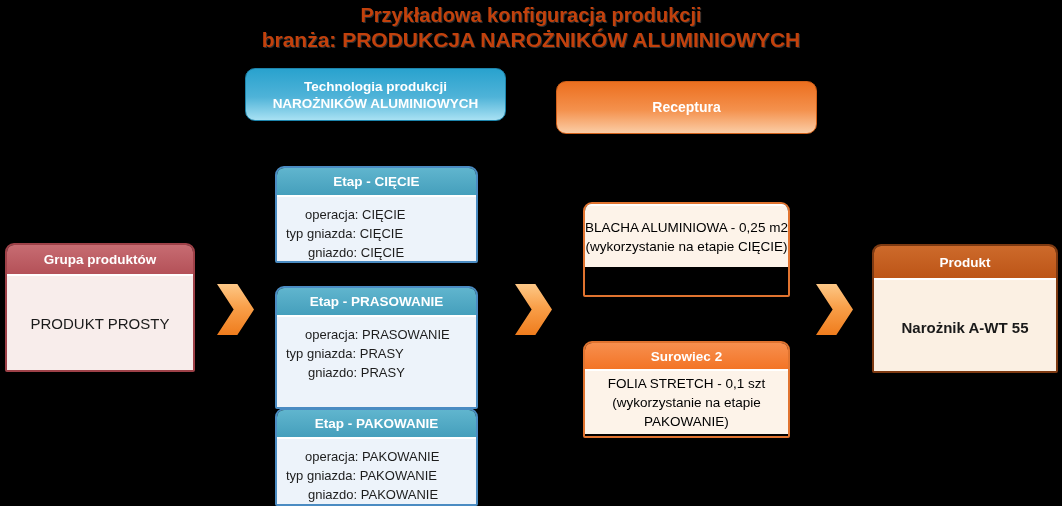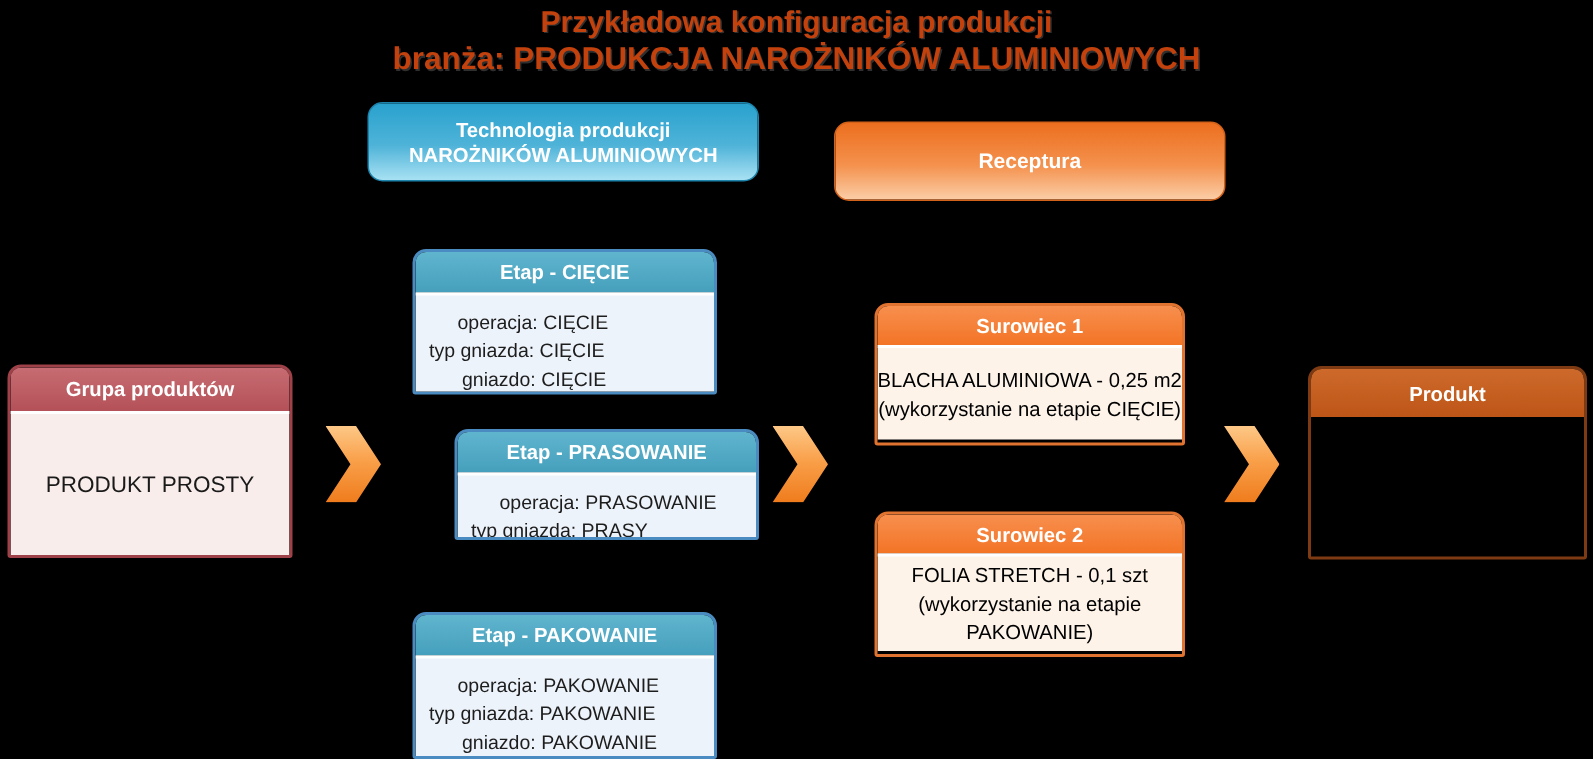--- a/index.html
+++ b/index.html
@@ -36,21 +36,21 @@
   .group-box .bod { height:94px; background:#f8edeb; border-top:2px solid #ffffff;
                     display:flex; align-items:center; justify-content:center;
                     font-size:15px; color:#1a1a1a; }
 
   
   .stage { left:275px; width:203px; border:2px solid #4a8bc2; }
   .stage .hdr { height:27px; background:linear-gradient(180deg,#60b5ce,#459fbc); }
   .stage .bod { background:#edf3fa; border-top:2px solid #ffffff; padding-top:8px;
                 font-size:13px; line-height:19px; color:#1d1d1d; height:100%; }
   .stage-1 { top:166px; height:97px; }
-  .stage-2 { top:286px; height:74px;margin-left:28px; }
+  .stage-2 { top:286px; height:123px; }
   .stage-3 { top:408px; height:98px; }
   .stage .line:nth-of-type(1) { padding-left:28px; }
   .stage .line:nth-of-type(2) { padding-left:9px; }
   .stage .line:nth-of-type(3) { padding-left:31px; }
 
   
   .material { left:583px; width:207px; border:2px solid #e0732f; }
   .material .hdr { height:26px; background:linear-gradient(180deg,#f78f4e,#f37426); }
   .material .bod { background:#fdf3e9; border-top:2px solid #ffffff;
                    display:flex; flex-direction:column; justify-content:center; align-items:center;
@@ -126,33 +126,35 @@
   <div class="box stage stage-3">
     <div class="hdr">Etap - PAKOWANIE</div>
     <div class="bod">
       <div class="line">operacja: PAKOWANIE</div>
       <div class="line">typ gniazda: PAKOWANIE</div>
       <div class="line">gniazdo: PAKOWANIE</div>
     </div>
   </div>
 
   <div class="box material material-1">
-    <div class="hdr">Surowiec 1</div>
     <div class="bod">
       <div>BLACHA ALUMINIOWA - 0,25 m2</div>
       <div>(wykorzystanie na etapie CIĘCIE)</div>
     </div>
   </div>
 
   <div class="box material material-2">
     <div class="hdr">Surowiec 2</div>
     <div class="bod">
       <div>FOLIA STRETCH - 0,1 szt</div>
       <div>(wykorzystanie na etapie</div>
       <div>PAKOWANIE)</div>
     </div>
   </div>
 
   <div class="box product-box">
     <div class="hdr">Produkt</div>
+    <div class="bod">
+      <span>Narożnik A-WT 55</span>
+    </div>
   </div>
 
 </div>
 
 </body></html>

